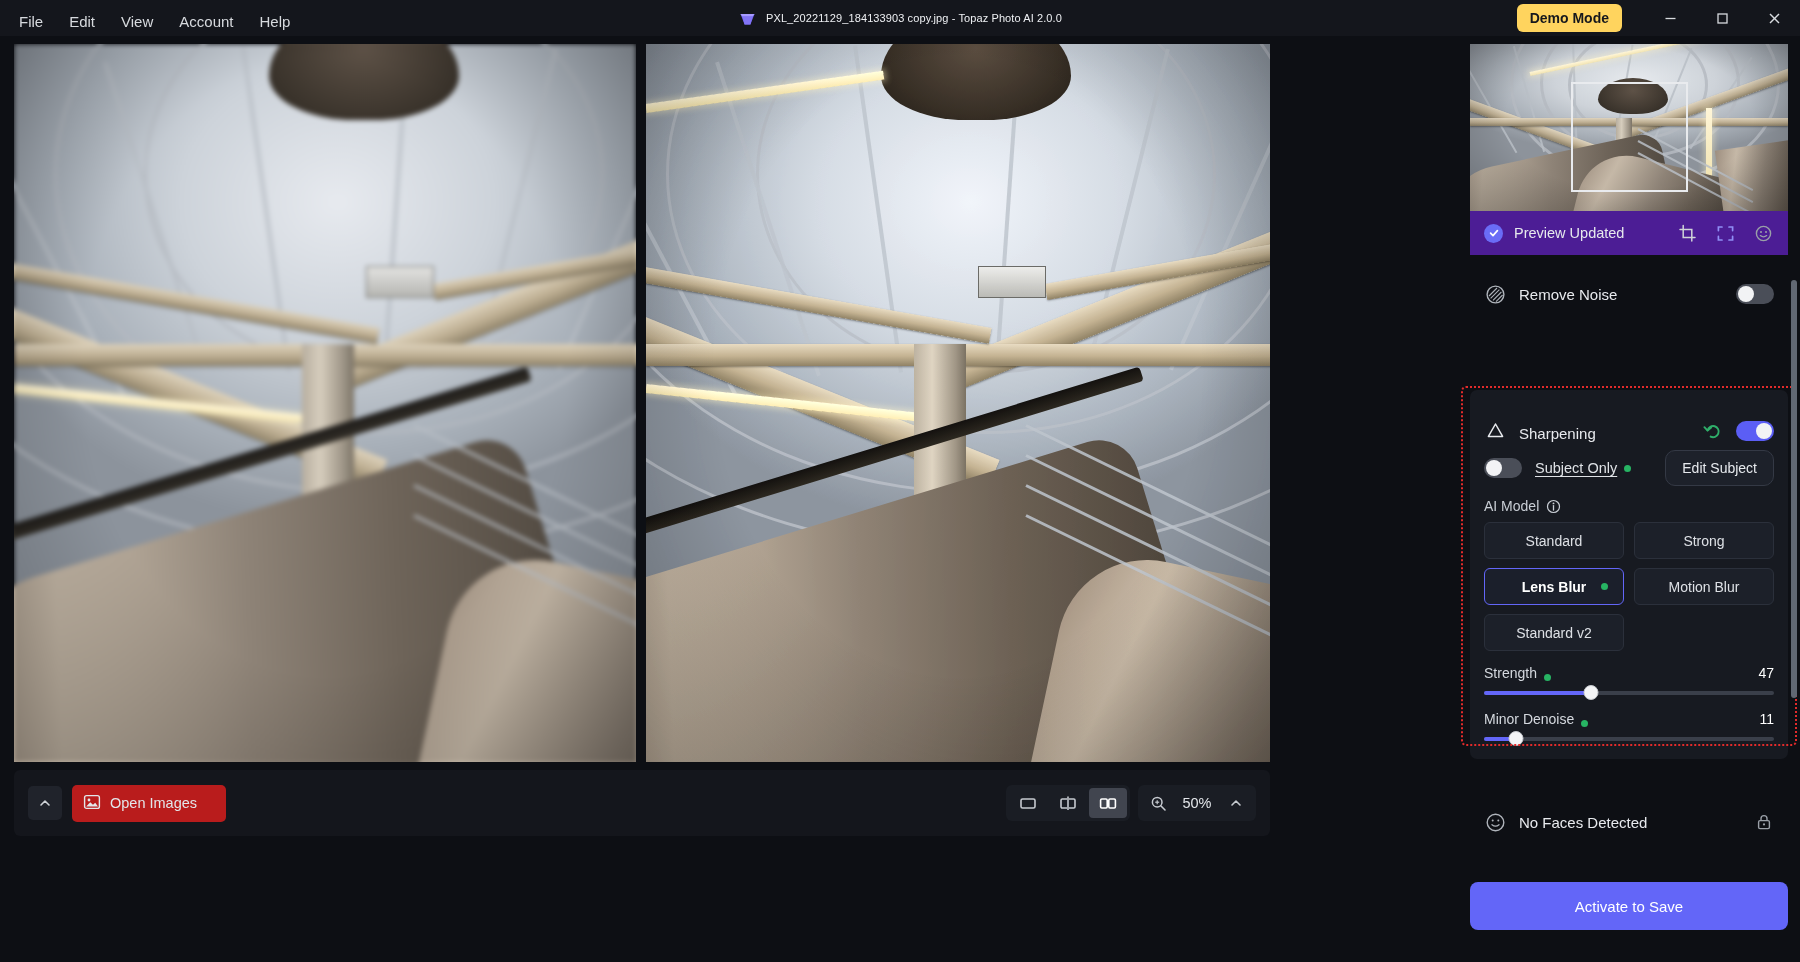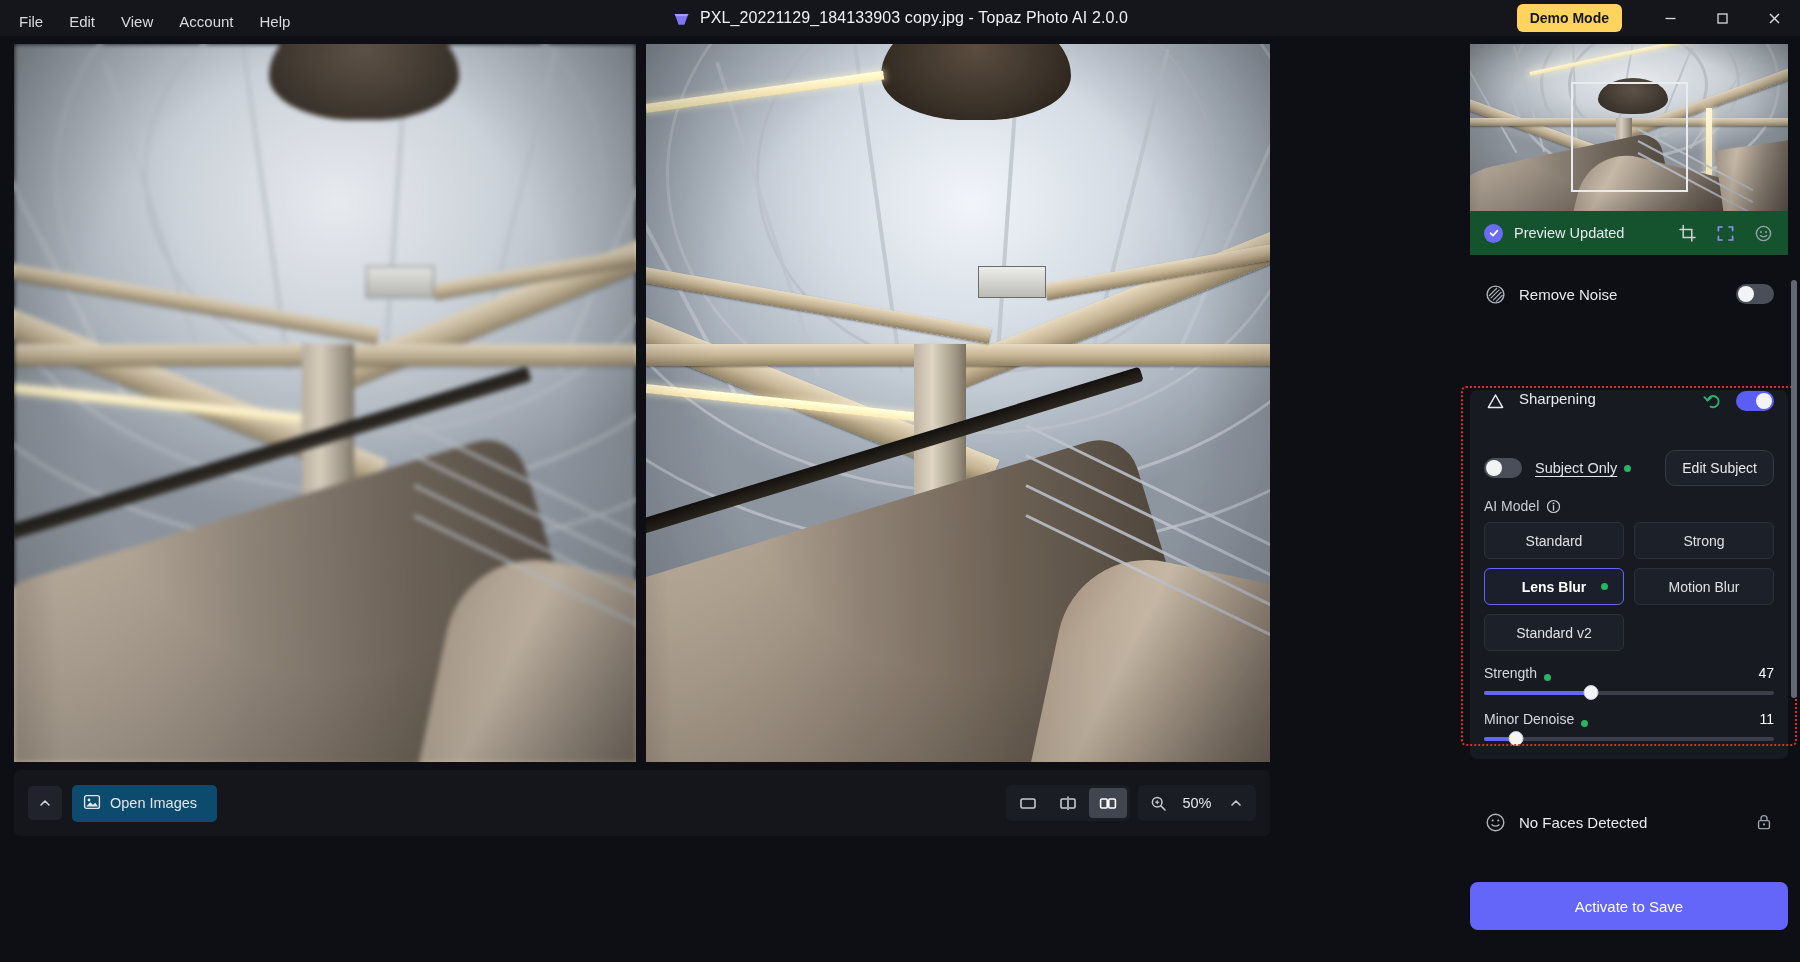--- a/index.html
+++ b/index.html
@@ -24,21 +24,21 @@
   }
   .title-center {
     position: absolute; left: 0; right: 0; top: 0; height: 36px;
     display: flex; align-items: center; justify-content: center;
     gap: 9px; pointer-events: none;
   }
   .app-logo {
     width: 19px; height: 19px; position: relative; flex: none;
   }
   .app-logo svg { display: block; }
-  .title-text { font-size: 16px; color: #eef0f3; letter-spacing: .1px; }
+  .title-text { font-size: 11px; color: #eef0f3; letter-spacing: .1px; }
   .win-right {
     position: absolute; right: 0; top: 0; height: 36px;
     display: flex; align-items: center; gap: 0;
   }
   .demo-badge {
     background: #ffd45e; color: #15171c; font-size: 14px; font-weight: bold;
     padding: 6px 13px; border-radius: 6px; margin-right: 22px; cursor: pointer;
   }
   .win-btn {
     width: 52px; height: 36px; display: flex; align-items: center;
@@ -109,21 +109,21 @@
     background: #14161c; border-radius: 6px; display: flex; align-items: center;
     padding: 0 14px;
   }
   .collapse-btn {
     width: 34px; height: 34px; border-radius: 5px; background: #20232b;
     display: flex; align-items: center; justify-content: center; cursor: pointer;
     color: #cfd3d8; flex: none;
   }
   .open-images {
     display: flex; align-items: center; gap: 9px; margin-left: 10px;
-    background: #0c4a6e; padding: 8px 20px 8px 11px; border-radius: 5px;
+    background: #b91c1c; padding: 8px 29px 8px 11px; border-radius: 5px;
     cursor: pointer; font-size: 14.5px; color: #e3e6ea;
   }
   .bottom-right {
     margin-left: auto; display: flex; align-items: center; gap: 0;
   }
   .viewmode-group {
     display: flex; align-items: center; background: #1a1d24;
     border-radius: 6px; padding: 3px; gap: 2px; margin-right: 8px;
   }
   .vm-btn {
@@ -147,21 +147,21 @@
     position: absolute; left: 1470px; top: 8px; width: 318px; height: 167px;
     background: #0a0b0f; overflow: hidden;
   }
   .nav-thumb { position: absolute; inset: 0; }
   .viewport-rect {
     position: absolute; left: 101px; top: 38px; width: 117px; height: 110px;
     border: 2px solid #e9ebee; box-sizing: border-box; cursor: move;
   }
   .preview-row {
     position: absolute; left: 1470px; top: 175px; width: 318px; height: 44px;
-    background: #14532d; display: flex; align-items: center; padding: 0 14px;
+    background: #4c1d95; display: flex; align-items: center; padding: 0 14px;
   }
   .check-dot {
     width: 19px; height: 19px; border-radius: 50%; background: #6a6cf6;
     display: flex; align-items: center; justify-content: center; flex: none;
   }
   .preview-label { font-size: 14.5px; color: #e6e9ed; margin-left: 11px; }
   .preview-icons { margin-left: auto; display: flex; align-items: center; gap: 16px; }
   .pv-icon { width: 22px; height: 22px; display: flex; align-items: center; justify-content: center; cursor: pointer; }
 
   .panel-scroll {
@@ -188,21 +188,21 @@
 
   .card {
     position: absolute; left: 14px; width: 318px;
     background: #171a21; border-radius: 7px;
   }
   .red-annot {
     position: absolute; left: 5px; top: 118px; width: 336px; height: 360px;
     border: 2px dotted #e22b2b; border-radius: 5px; pointer-events: none;
   }
   .sharp-head {
-    height: 52px; display: flex; align-items: flex-start; padding: 0 14px;
+    height: 52px; display: flex; align-items: flex-end; padding: 0 14px;
   }
   .undo-icon { width: 22px; height: 22px; display: flex; align-items: center; justify-content: center; cursor: pointer; color: #2fae6a; }
   .subject-row { height: 52px; display: flex; align-items: center; padding: 0 14px; }
   .subject-link {
     font-size: 14.5px; color: #dfe2e6; margin-left: 13px;
     text-decoration: underline; text-underline-offset: 3px; cursor: pointer;
   }
   .green-dot { width: 7px; height: 7px; border-radius: 50%; background: #27b463; display: inline-block; margin-left: 7px; vertical-align: middle; }
   .btn-outline {
     margin-left: auto; background: #1d212a; border: 1px solid #343945;

